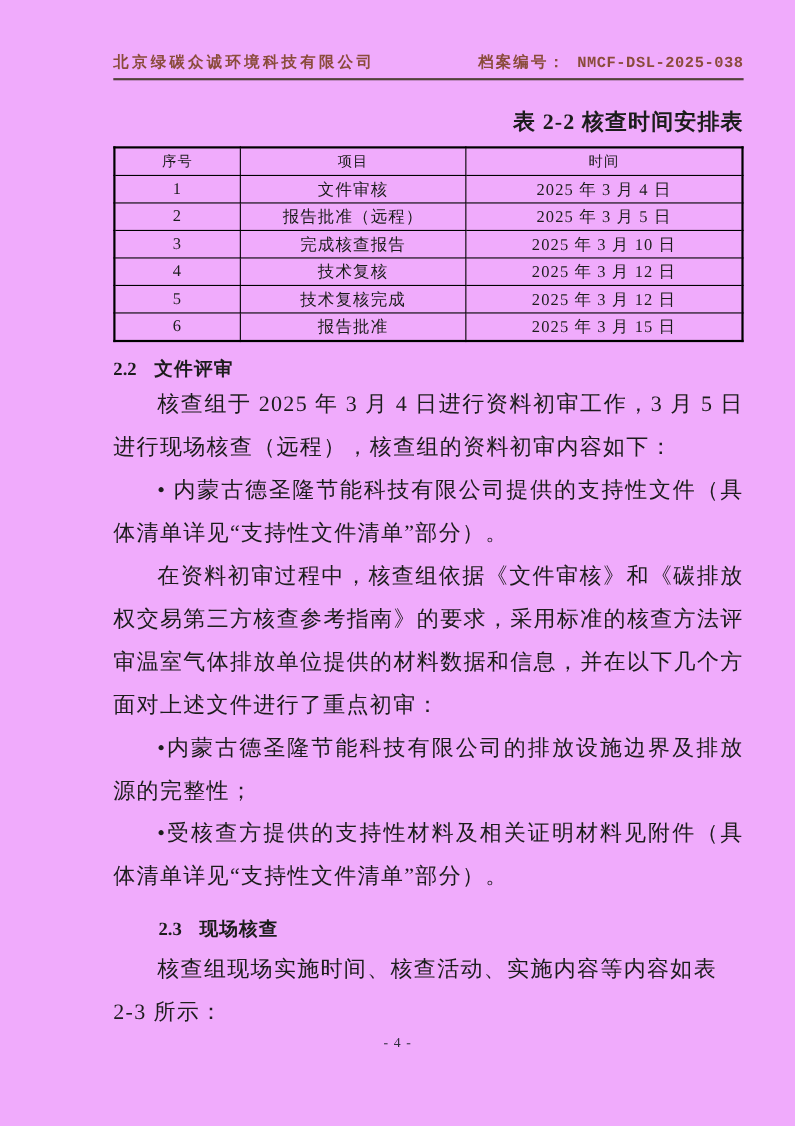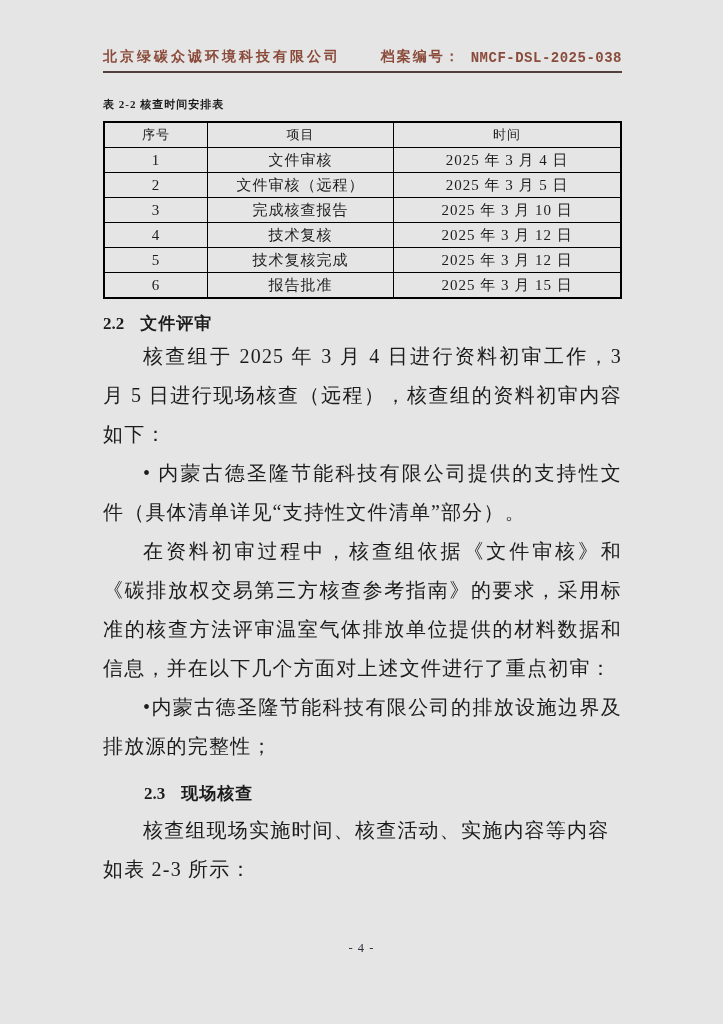--- a/index.html
+++ b/index.html
@@ -3,37 +3,37 @@
 <meta charset="utf-8">
 <style>
   html,body{margin:0;padding:0;}
   body{
     width:723px;height:1024px;background:#ffffff;overflow:hidden;
     font-family:"Liberation Serif","DejaVu Serif",serif;
     color:#1c1c1c;
   }
   .page{
     position:relative;width:723px;height:1024px;box-sizing:border-box;
-    padding:48px 101px 0 103px;background:#e5e5e5;
+    padding:48px 47px 0 103px;background:#f0abfc;
   }
   
   .hdr{
     display:flex;justify-content:space-between;align-items:flex-end;
     font-size:14px;color:var(--header-text,#8a4b3b);
   }
   .hdr .company{font-weight:bold;letter-spacing:3px;}
   .hdr .archive{display:flex;align-items:flex-end;}
   .hdr .archive-label{font-weight:bold;letter-spacing:2px;margin-right:10px;}
   .hdr .archive-value{font-weight:bold;letter-spacing:0.5px;font-family:Liberation Mono, monospace;}
   .hdr-rule{
     margin-top:5px;border-bottom:2px solid var(--header-rule,#52413a);
   }
   
   .caption{
-    margin-top:24px;text-align:left;font-weight:bold;font-size:11px;letter-spacing:1px;
+    margin-top:24px;text-align:right;font-weight:bold;font-size:20px;letter-spacing:1px;
   }
   table.sched{
     width:100%;border-collapse:collapse;margin-top:9px;
     border:2px solid var(--table-border,#000);
   }
   table.sched th,table.sched td{
     border:1px solid var(--table-border,#000);
     text-align:center;vertical-align:middle;
     height:24px;padding:0 2px;font-size:15px;letter-spacing:1px;
   }
@@ -83,21 +83,21 @@
       </tr>
     </thead>
     <tbody>
       <tr>
         <td>1</td>
         <td>文件审核</td>
         <td>2025 年 3 月 4 日</td>
       </tr>
       <tr>
         <td>2</td>
-        <td>文件审核（远程）</td>
+        <td>报告批准（远程）</td>
         <td>2025 年 3 月 5 日</td>
       </tr>
       <tr>
         <td>3</td>
         <td>完成核查报告</td>
         <td>2025 年 3 月 10 日</td>
       </tr>
       <tr>
         <td>4</td>
         <td>技术复核</td>
@@ -115,20 +115,21 @@
       </tr>
     </tbody>
   </table>
 
   <h2 class="h-sec"><span class="sec-num">2.2</span><span>文件评审</span></h2>
 
   <p class="body-p">核查组于 2025 年 3 月 4 日进行资料初审工作，3 月 5 日进行现场核查（远程），核查组的资料初审内容如下：</p>
   <p class="body-p">• 内蒙古德圣隆节能科技有限公司提供的支持性文件（具体清单详见“支持性文件清单”部分）。</p>
   <p class="body-p">在资料初审过程中，核查组依据《文件审核》和《碳排放权交易第三方核查参考指南》的要求，采用标准的核查方法评审温室气体排放单位提供的材料数据和信息，并在以下几个方面对上述文件进行了重点初审：</p>
   <p class="body-p">•内蒙古德圣隆节能科技有限公司的排放设施边界及排放源的完整性；</p>
+  <p class="body-p">•受核查方提供的支持性材料及相关证明材料见附件（具体清单详见“支持性文件清单”部分）。</p>
 
   <h2 class="h-sec indented"><span class="sec-num">2.3</span><span>现场核查</span></h2>
 
   <p class="body-p last">核查组现场实施时间、核查活动、实施内容等内容如表 2-3 所示：</p>
 
   <div class="footer">- 4 -</div>
 
 </div>
 
 </body></html>

